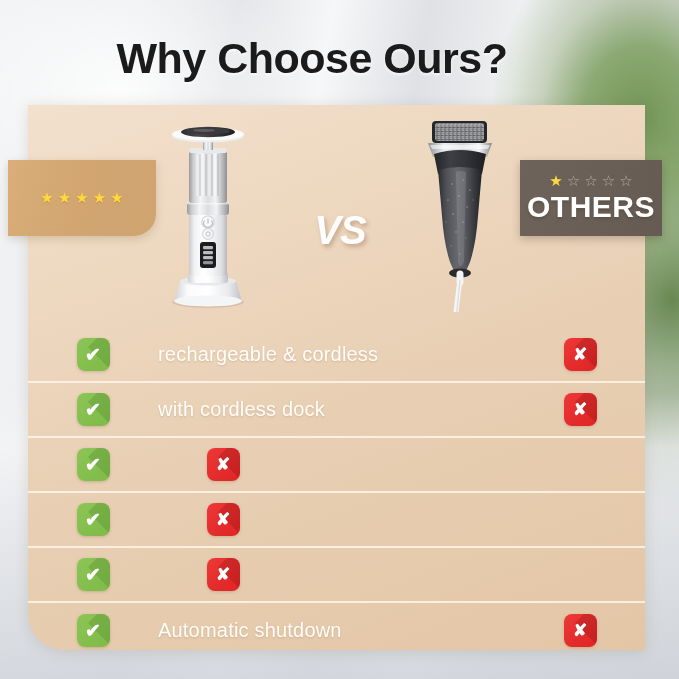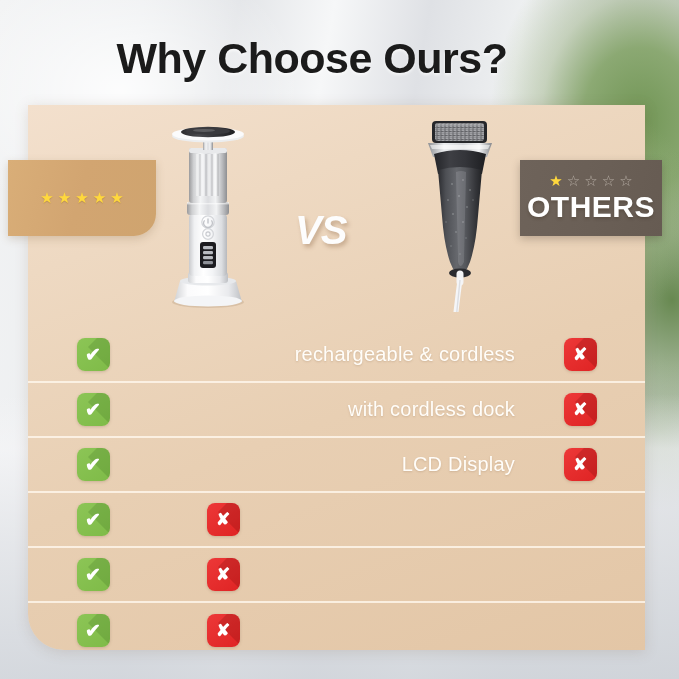--- a/index.html
+++ b/index.html
@@ -91,21 +91,21 @@
   #badge-others .star-off { color:#b3aaa1; }
   .badge .btxt {
     color:#fff; font-size:30px; font-weight:bold;
     letter-spacing:.5px;
     text-shadow:0 2px 3px rgba(60,45,30,.30);
   }
 
   
   #vs {
     position:absolute; left:295px; top:208px; width:90px;
-    text-align:left; z-index:6;
+    text-align:center; z-index:6;
     font-size:40px; font-weight:bold; font-style:italic;
     color:#fdfdfd; letter-spacing:-1px;
     text-shadow:2px 3px 4px rgba(150,115,85,.45);
   }
 
   
   .product { position:absolute; z-index:4; }
   #prod-ours { left:158px; top:110px; }
   #prod-others { left:408px; top:112px; }
 
@@ -115,21 +115,21 @@
     width:617px; z-index:5;
   }
   .row {
     position:relative; height:55px;
     display:flex; align-items:center;
     border-bottom:2px solid rgba(255,248,238,.80);
   }
   .row:last-child { border-bottom:none; }
   .cell-mark { width:130px; display:flex; justify-content:center; }
   .cell-label {
-    flex:1; text-align:right;
+    flex:1; text-align:left;
     color:#fffdf9; font-size:20px;
     letter-spacing:.2px;
     text-shadow:0 1px 2px rgba(150,115,85,.30);
   }
   .cell-mark-r { width:130px; display:flex; justify-content:center; }
 
   .mk {
     position:relative; width:33px; height:33px;
     border-radius:8px;
     display:flex; align-items:center; justify-content:center;
@@ -391,66 +391,66 @@
     </div>
   </div>
 
   <div class="row">
     <div class="cell-mark">
       <div class="mk mk-yes">
         <div class="shadow"></div>
         <span class="glyph">✔</span>
       </div>
     </div>
-    <div class="cell-label">LCD Display</div>
-    <div class="cell-mark-r">
-      <div class="mk mk-no">
-        <div class="shadow"></div>
-        <span class="glyph">✘</span>
-      </div>
-    </div>
-  </div>
-
-  <div class="row">
-    <div class="cell-mark">
-      <div class="mk mk-yes">
-        <div class="shadow"></div>
-        <span class="glyph">✔</span>
-      </div>
-    </div>
-    <div class="cell-mark-r">
-      <div class="mk mk-no">
-        <div class="shadow"></div>
-        <span class="glyph">✘</span>
-      </div>
-    </div>
-  </div>
-
-  <div class="row">
-    <div class="cell-mark">
-      <div class="mk mk-yes">
-        <div class="shadow"></div>
-        <span class="glyph">✔</span>
-      </div>
-    </div>
-    <div class="cell-mark-r">
-      <div class="mk mk-no">
-        <div class="shadow"></div>
-        <span class="glyph">✘</span>
-      </div>
-    </div>
-  </div>
-
-  <div class="row">
-    <div class="cell-mark">
-      <div class="mk mk-yes">
-        <div class="shadow"></div>
-        <span class="glyph">✔</span>
-      </div>
-    </div>
+    <div class="cell-mark-r">
+      <div class="mk mk-no">
+        <div class="shadow"></div>
+        <span class="glyph">✘</span>
+      </div>
+    </div>
+  </div>
+
+  <div class="row">
+    <div class="cell-mark">
+      <div class="mk mk-yes">
+        <div class="shadow"></div>
+        <span class="glyph">✔</span>
+      </div>
+    </div>
+    <div class="cell-mark-r">
+      <div class="mk mk-no">
+        <div class="shadow"></div>
+        <span class="glyph">✘</span>
+      </div>
+    </div>
+  </div>
+
+  <div class="row">
+    <div class="cell-mark">
+      <div class="mk mk-yes">
+        <div class="shadow"></div>
+        <span class="glyph">✔</span>
+      </div>
+    </div>
+    <div class="cell-mark-r">
+      <div class="mk mk-no">
+        <div class="shadow"></div>
+        <span class="glyph">✘</span>
+      </div>
+    </div>
+  </div>
+
+  <div class="row">
+    <div class="cell-mark">
+      <div class="mk mk-yes">
+        <div class="shadow"></div>
+        <span class="glyph">✔</span>
+      </div>
+    </div>
+    <div class="cell-label">Automatic shutdown</div>
     <div class="cell-mark-r">
       <div class="mk mk-no">
         <div class="shadow"></div>
         <span class="glyph">✘</span>
       </div>
     </div>
   </div>
 
 </div>
 

